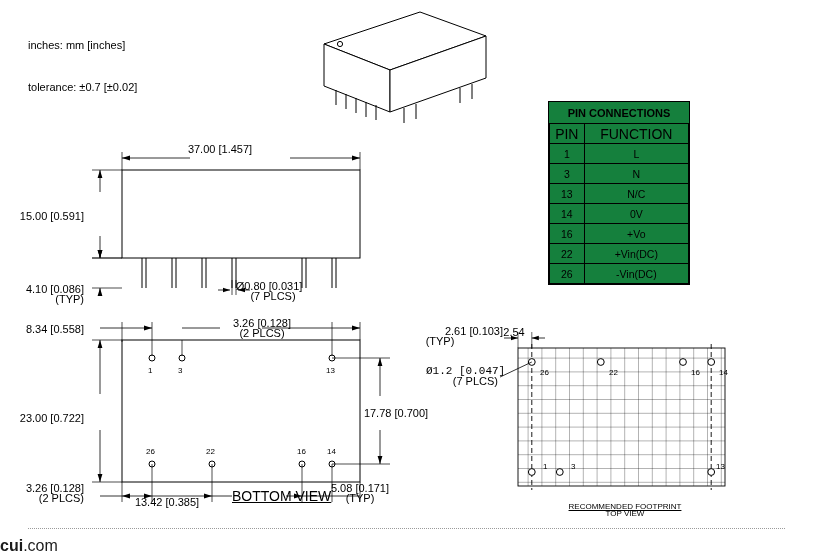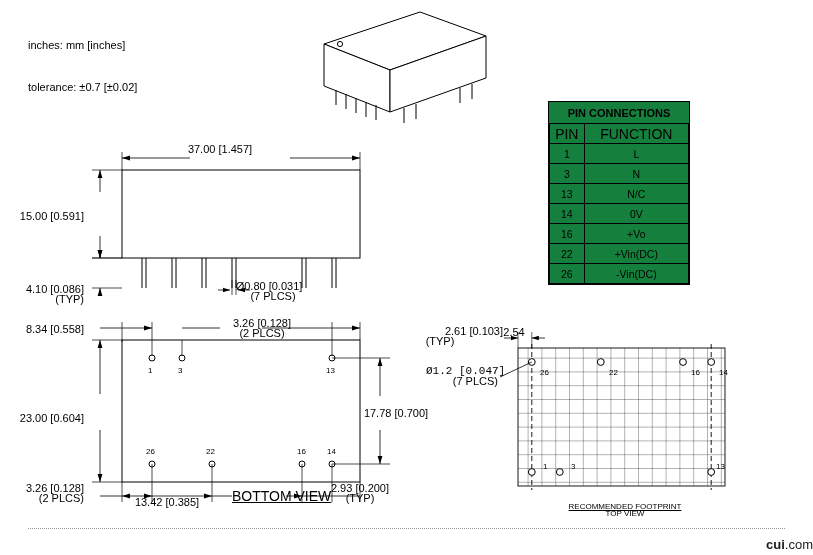--- a/index.html
+++ b/index.html
@@ -34,22 +34,22 @@
   }
   table.pt th.title{
     font-weight:bold;font-size:11px;height:21px;border:none;border-bottom:1px solid #000;
   }
   table.pt tr.hdr td{font-size:14px;}
   .footline{
     position:absolute;left:28px;top:528px;width:757px;
     border-top:1px dotted #9a9a9a;
   }
   .brand{
-    position:absolute;left:0;top:537px;width:813px;text-align:right;
-    font-size:13px;color:#1b1b1b;
+    position:absolute;left:0;top:537px;width:813px;text-align:left;
+    font-size:16px;color:#1b1b1b;
   }
   .brand b{font-weight:bold;}
   .footview{
     font-size:8px;text-align:center;
   }
   .under{ text-decoration:underline; }
 </style>
 </head>
 <body>
 
@@ -169,31 +169,31 @@
     <path d="M132,178 L152,178 M206,178 L222,178" stroke-width="0.8"></path>
     <path d="M222,146 L222,184" stroke-width="0.7"></path>
     <path d="M222,178 l-8,-2.4 l0,4.8 z" fill="#000" stroke="none"></path>
 
     <path d="M222,178 L252,178 M252,178 L280,178" stroke-width="0.8"></path>
     <path d="M252,146 L252,184 M280,164 L280,184" stroke-width="0.7"></path>
   </g>
 </svg>
 </div>
 <div class="abs dimtxt r" style="left:6px;top:324px;width:78px;">8.34 [0.558]</div>
-<div class="abs dimtxt r" style="left:6px;top:413px;width:78px;">23.00 [0.604]</div>
+<div class="abs dimtxt r" style="left:6px;top:413px;width:78px;">23.00 [0.722]</div>
 <div class="abs dimtxt" style="left:222px;top:318px;width:80px;">3.26 [0.128]</div>
 <div class="abs dimtxt" style="left:222px;top:328px;width:80px;">(2 PLCS)</div>
 <div class="abs dimtxt l" style="left:394px;top:326px;width:80px;margin-left:40px;">2.61 [0.103]</div>
 <div class="abs dimtxt l" style="left:400px;top:336px;width:80px;">(TYP)</div>
 <div class="abs dimtxt l" style="left:356px;top:408px;width:80px;">17.78 [0.700]</div>
 <div class="abs dimtxt r" style="left:6px;top:483px;width:78px;">3.26 [0.128]</div>
 <div class="abs dimtxt r" style="left:6px;top:493px;width:78px;">(2 PLCS)</div>
 <div class="abs dimtxt" style="left:122px;top:497px;width:90px;">13.42 [0.385]</div>
 <div class="abs dimtxt under" style="left:232px;top:491px;width:90px;font-size:14px;text-align:center;">BOTTOM VIEW</div>
-<div class="abs dimtxt" style="left:320px;top:483px;width:80px;">2.93 [0.200]</div>
+<div class="abs dimtxt" style="left:320px;top:483px;width:80px;">5.08 [0.171]</div>
 <div class="abs dimtxt" style="left:320px;top:493px;width:80px;">(TYP)</div>
 
 <div class="abs lbl" style="left:148px;top:366px;">1</div>
 <div class="abs lbl" style="left:178px;top:366px;">3</div>
 <div class="abs lbl" style="left:326px;top:366px;">13</div>
 <div class="abs lbl" style="left:146px;top:447px;">26</div>
 <div class="abs lbl" style="left:206px;top:447px;">22</div>
 <div class="abs lbl" style="left:297px;top:447px;">16</div>
 <div class="abs lbl" style="left:327px;top:447px;">14</div>
 

